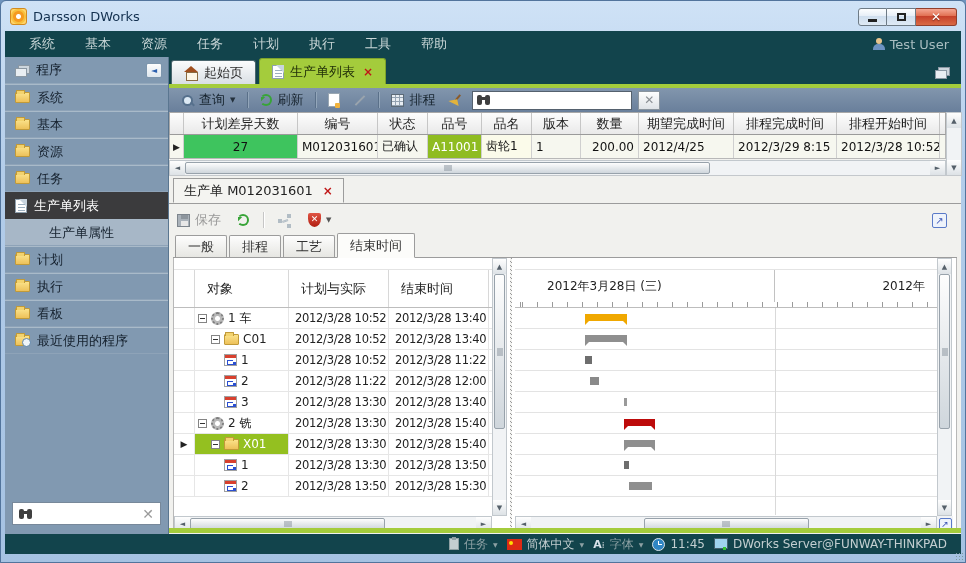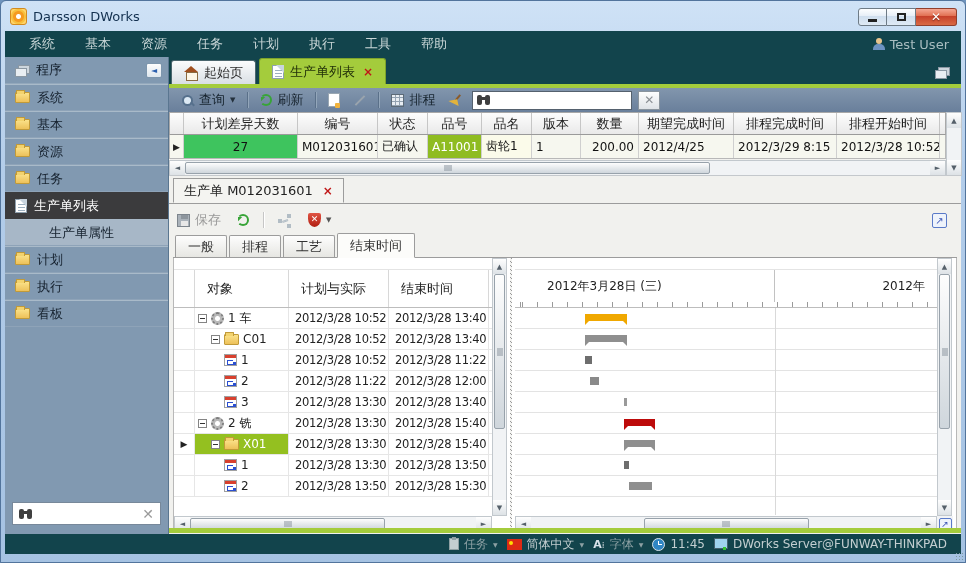--- a/index.html
+++ b/index.html
@@ -285,20 +285,24 @@
           <span class="side-label">计划</span>
         </div>
         <div class="side-item">
           <span class="ic ic-folder"></span>
           <span class="side-label">执行</span>
         </div>
         <div class="side-item">
           <span class="ic ic-folder"></span>
           <span class="side-label">看板</span>
         </div>
+        <div class="side-item">
+          <span class="ic ic-folder-clock"></span>
+          <span class="side-label">最近使用的程序</span>
+        </div>
       </div>
     <div id="side-search">
       <span class="ic ic-binoculars"></span>
       <input value="" style="">
       <span class="clear-x">✕</span>
     </div>
   </div>
 
   <div id="content">
 

